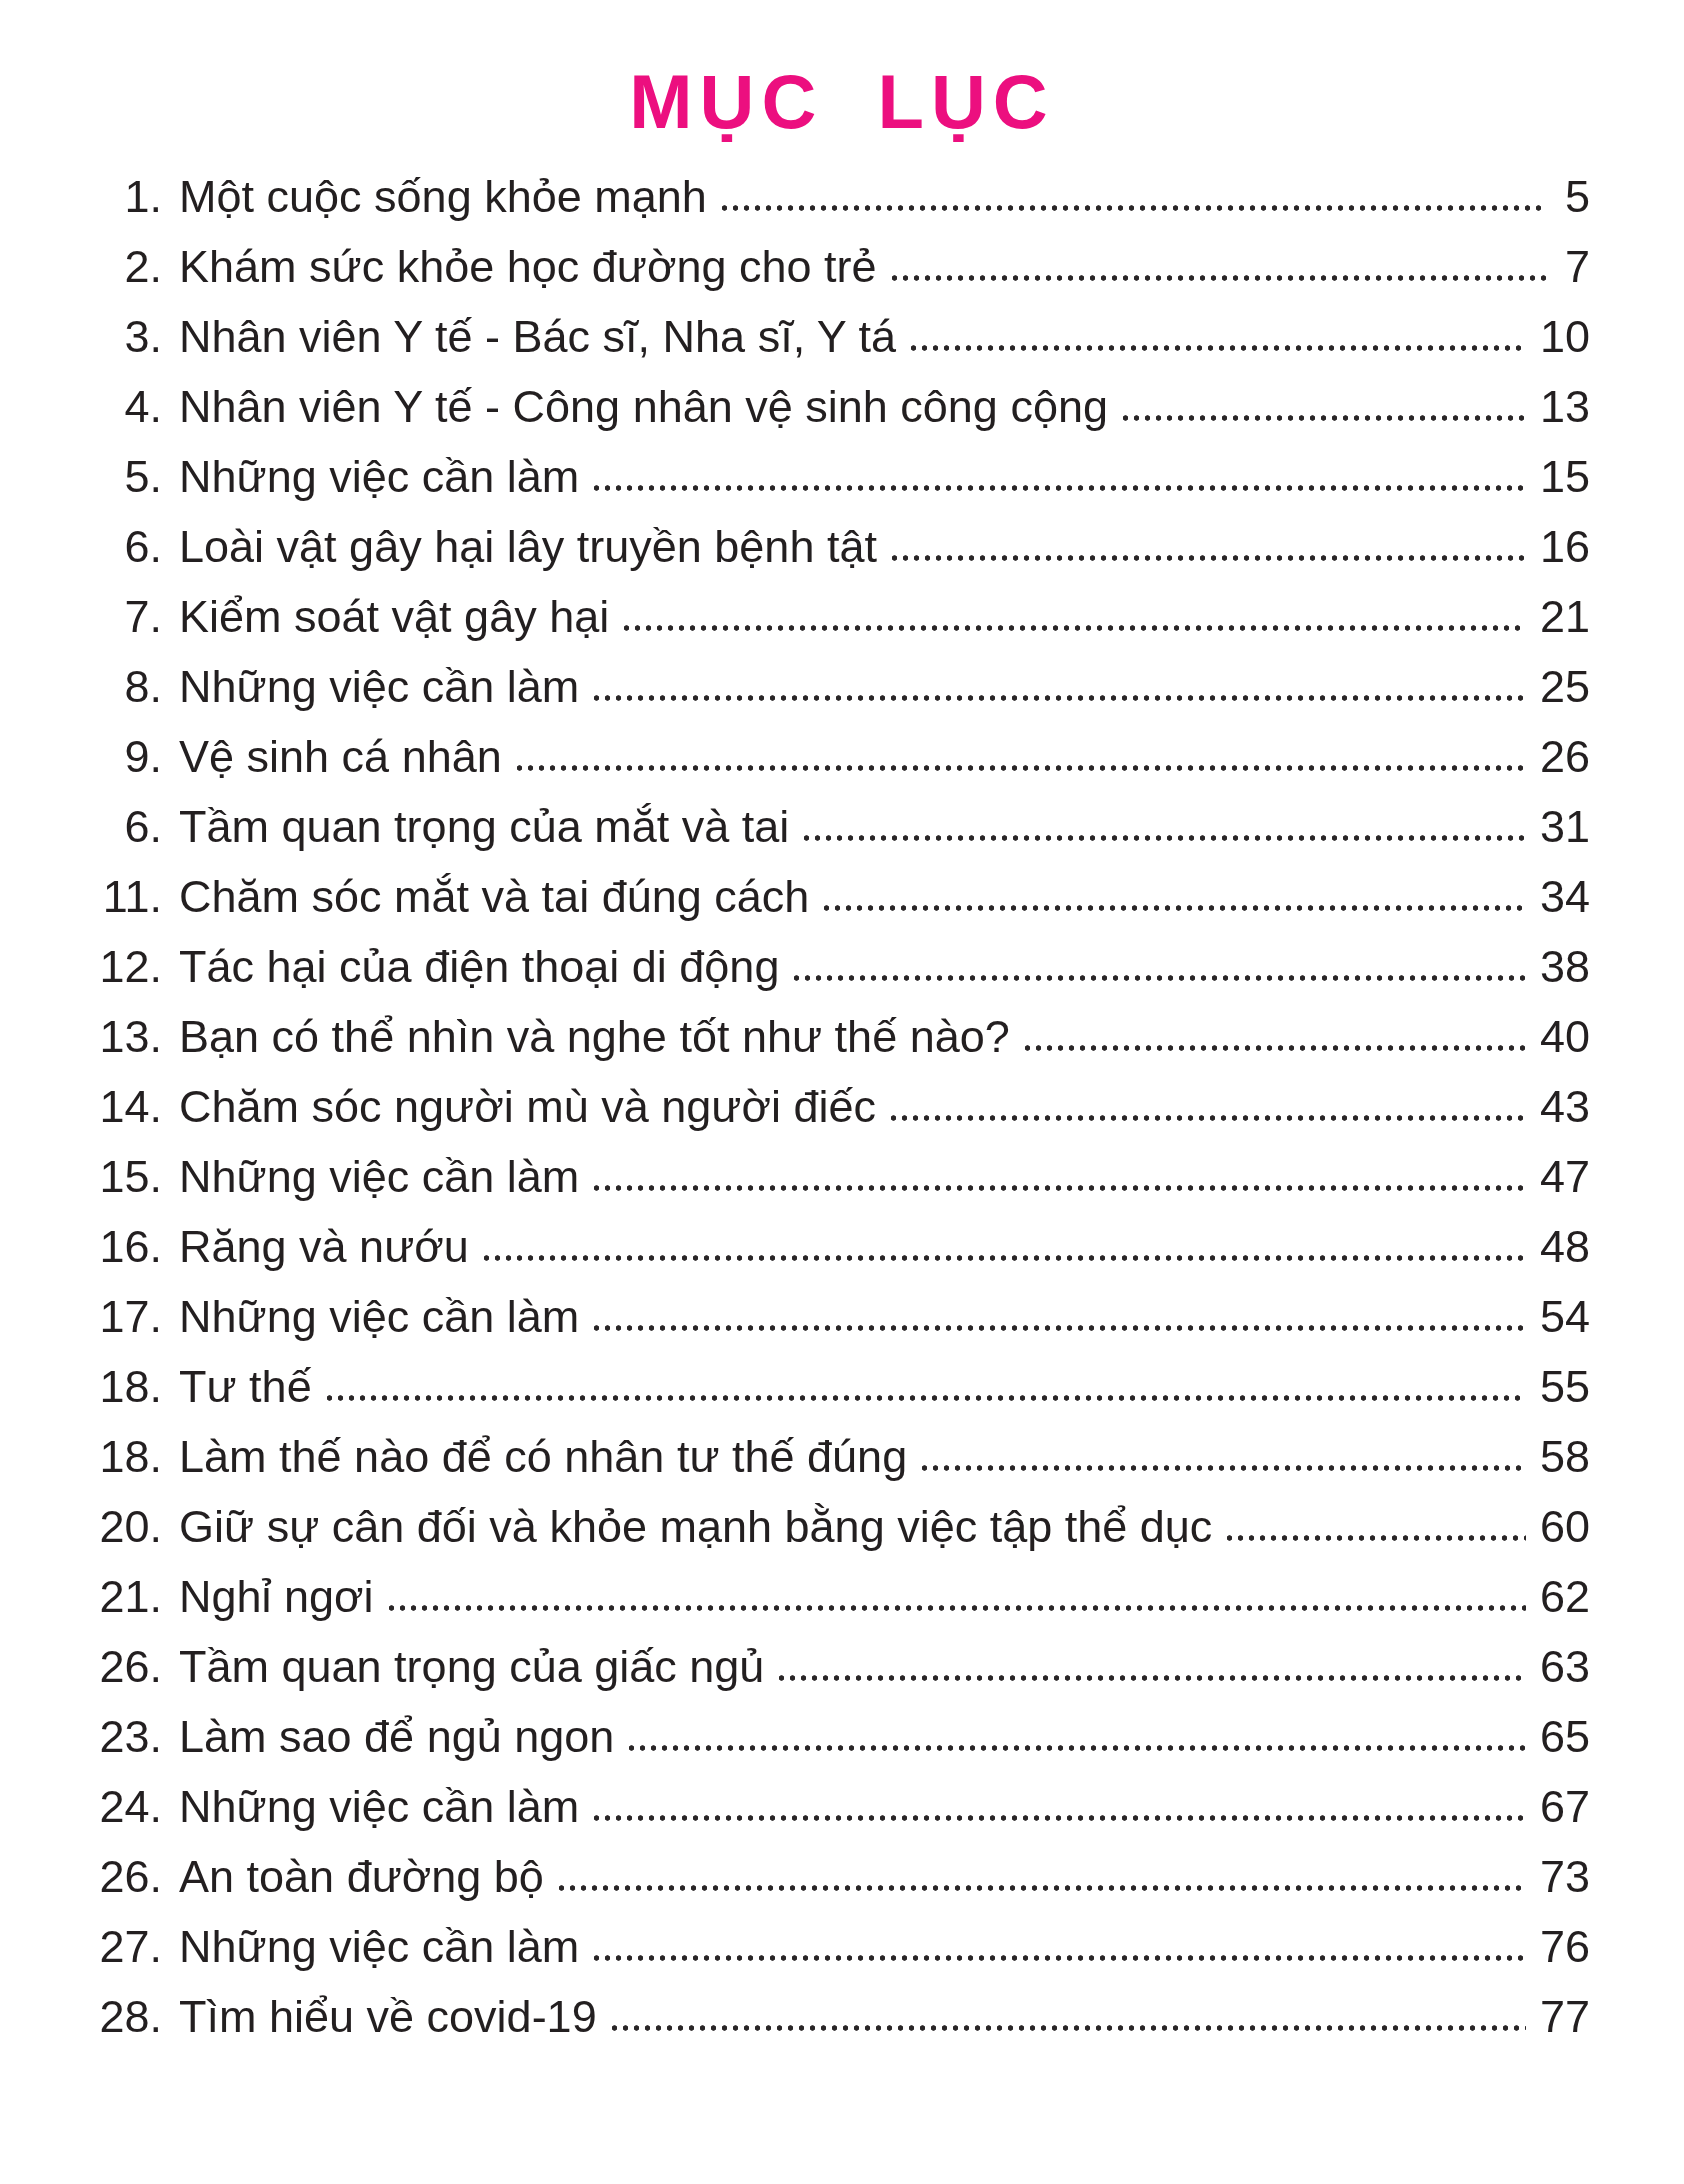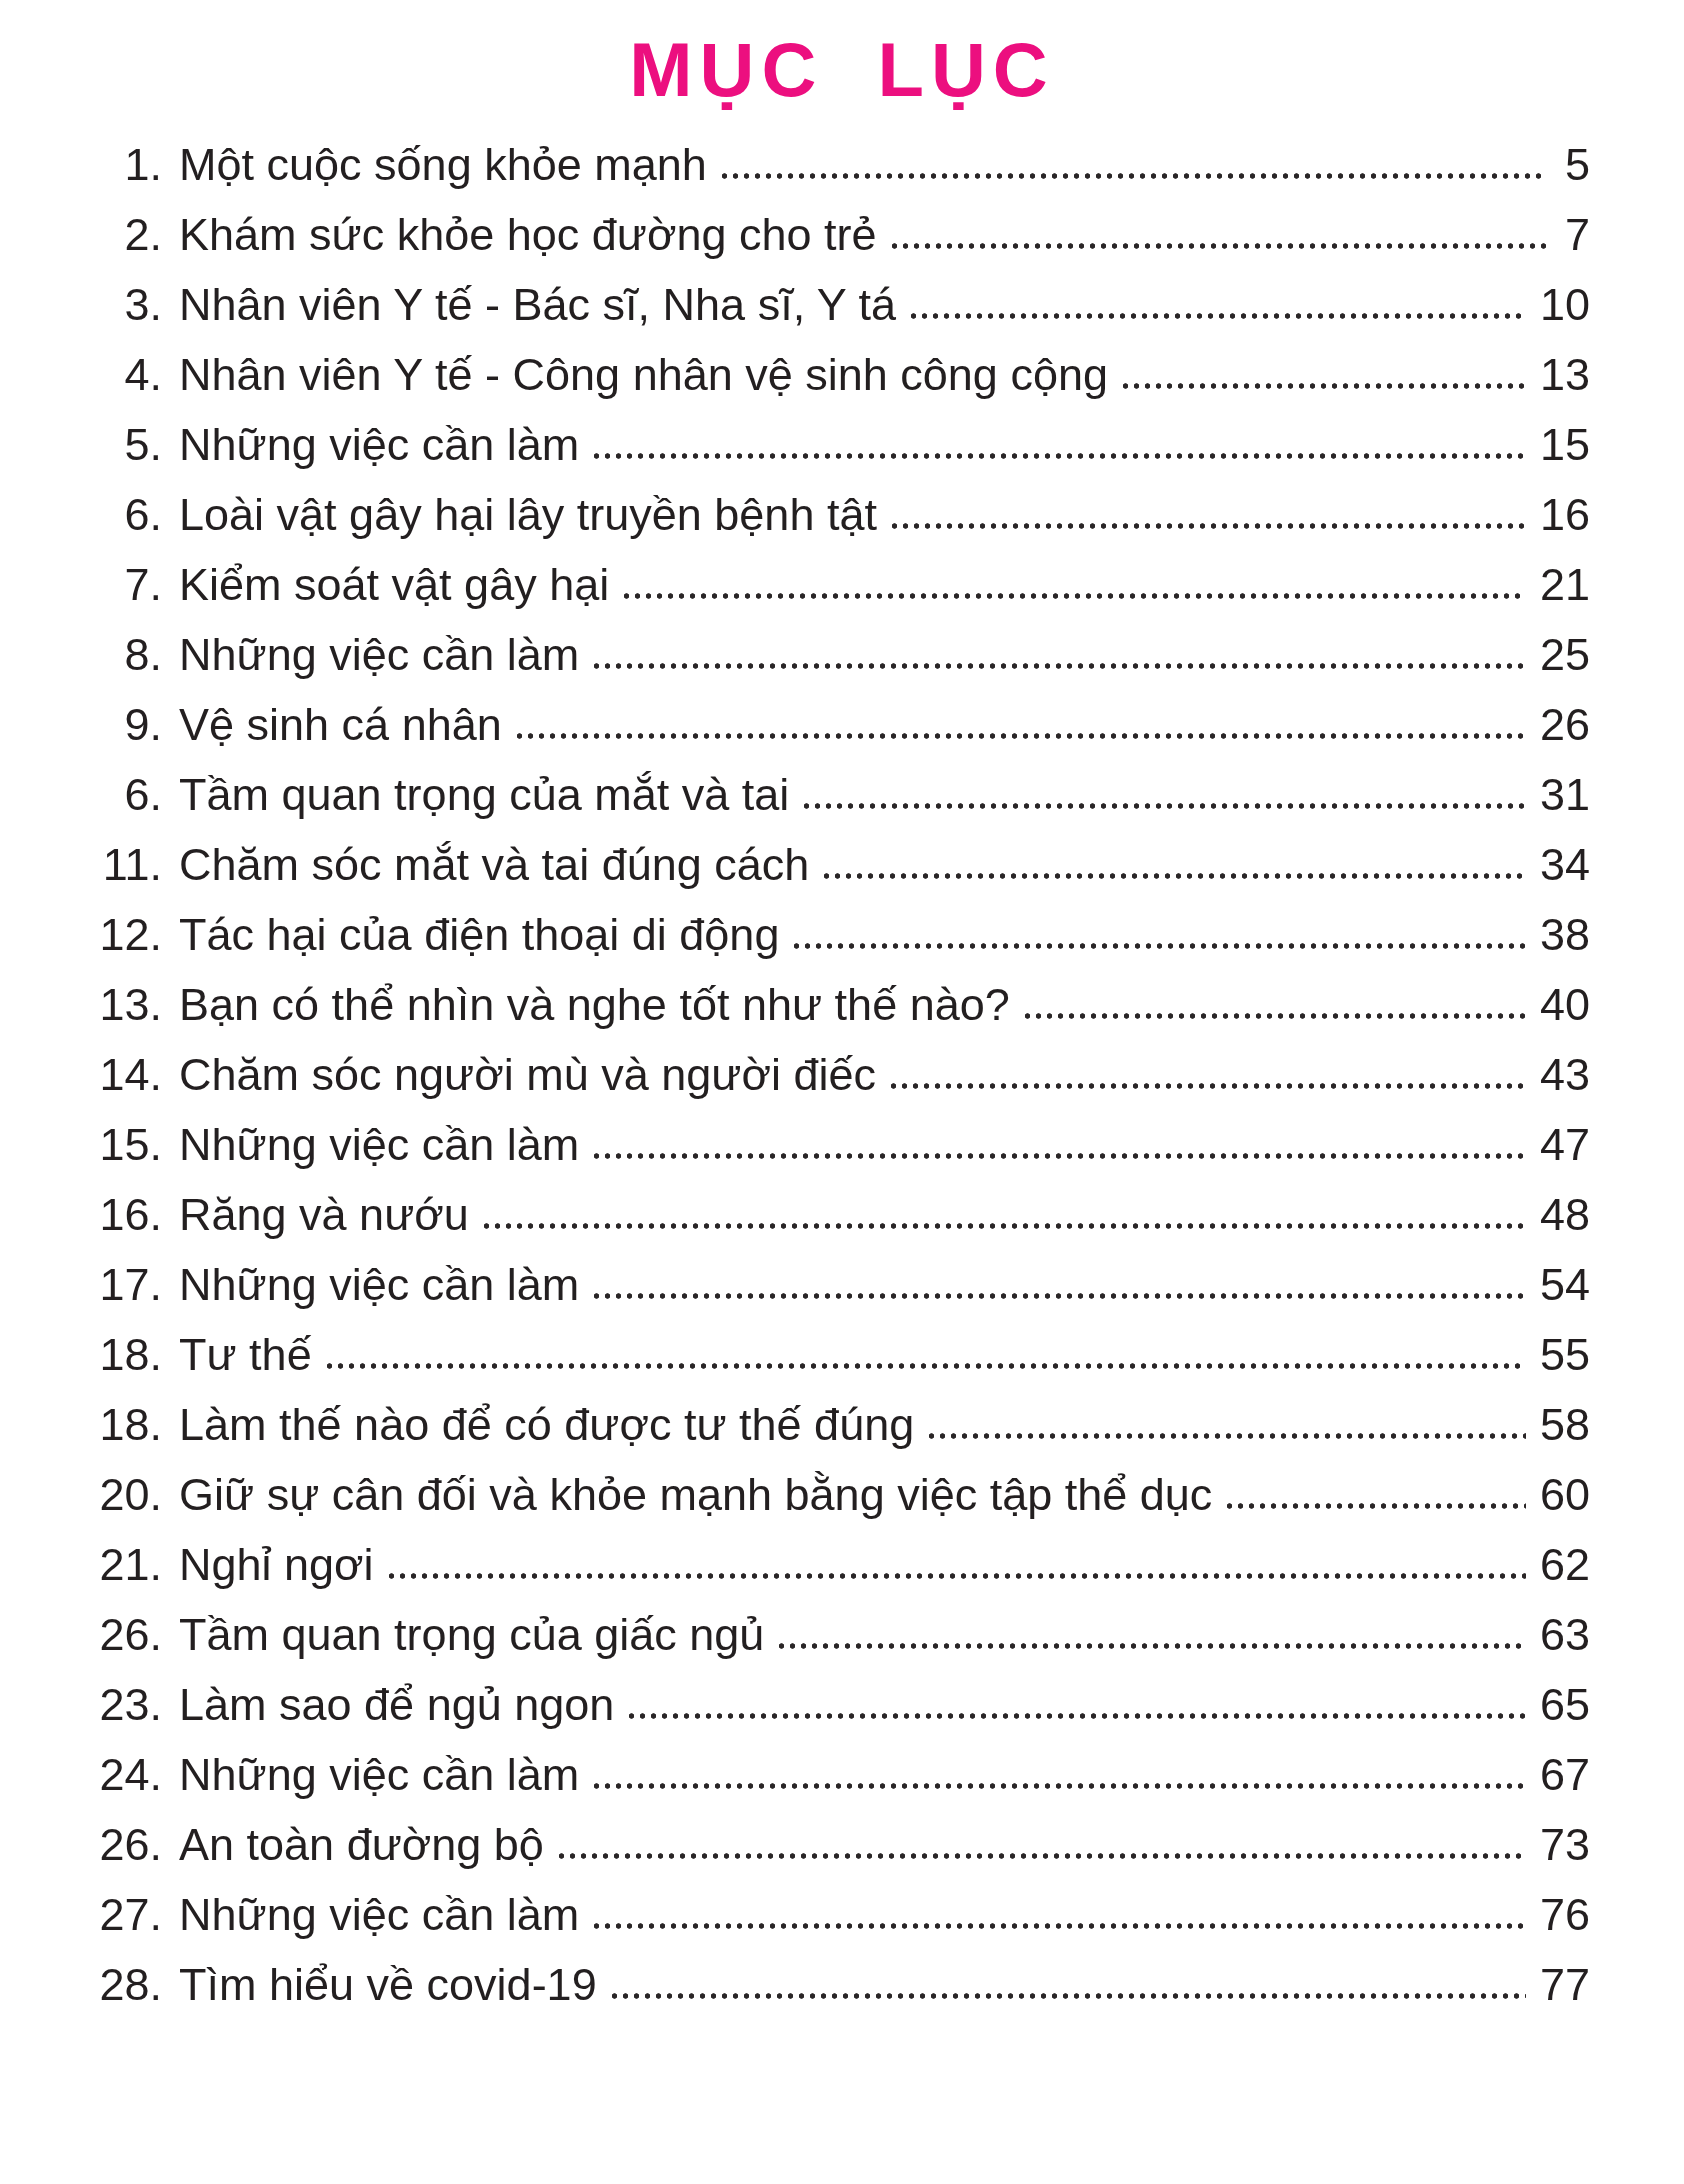--- a/index.html
+++ b/index.html
@@ -11,21 +11,21 @@
   body {
     width: 1684px;
     height: 2184px;
     font-family: "Liberation Sans", sans-serif;
     color: #231f20;
     overflow: hidden;
   }
   .page {
     width: 100%;
     height: 100%;
-    padding-top: 28px;
+    padding-top: 60px;
   }
   .page-title {
     margin: 0 0 18px 0;
     text-align: center;
     font-size: 76px;
     font-weight: 700;
     letter-spacing: 7px;
     word-spacing: 26px;
     line-height: 1.1;
   }
@@ -196,21 +196,21 @@
 
   <li class="toc-row">
     <span class="num">18.</span>
     <span class="label">Tư thế</span>
     <span class="dots"></span>
     <span class="pg">55</span>
   </li>
 
   <li class="toc-row">
     <span class="num">18.</span>
-    <span class="label">Làm thế nào để có được tư thế đúng</span>
+    <span class="label">Làm thế nào để có nhân tư thế đúng</span>
     <span class="dots"></span>
     <span class="pg">58</span>
   </li>
 
   <li class="toc-row">
     <span class="num">20.</span>
     <span class="label">Giữ sự cân đối và khỏe mạnh bằng việc tập thể dục</span>
     <span class="dots"></span>
     <span class="pg">60</span>
   </li>

